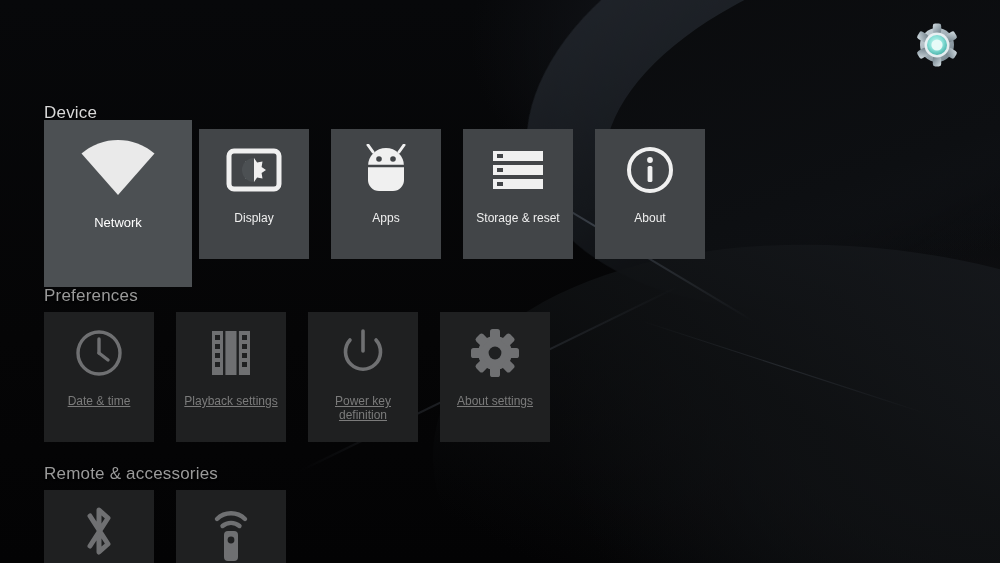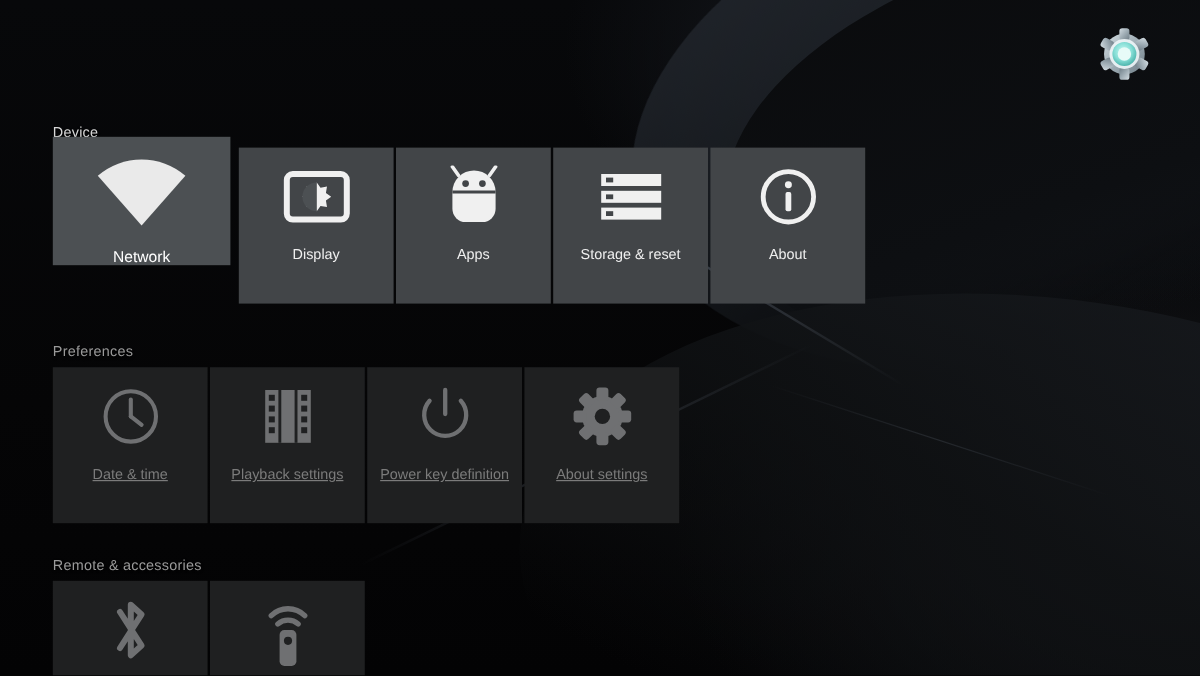--- a/index.html
+++ b/index.html
@@ -61,32 +61,32 @@
   }
 
   
   #brand-logo { position:absolute; right:38px; top:20px; width:50px; height:50px; }
 
   
   #content { position:absolute; left:0; top:0; width:1000px; height:563px; }
 
   .section { position:absolute; left:44px; }
   .section-label {
-    font-size:12px;
+    font-size:17px;
     color:#d8d8d8;
     letter-spacing:.2px;
     margin-bottom:6px;
     text-shadow:0 1px 2px rgba(0,0,0,.9);
   }
   .section-label.dim { color:#9a9a9a; }
   .row { display:flex; align-items:flex-start; }
 
   .tile {
-    width:129px; height:130px;
-    margin-right:2px;
+    width:110px; height:130px;
+    margin-right:22px;
     background:#2a2b2d;
     display:flex;
     flex-direction:column;
     align-items:center;
     justify-content:flex-start;
     position:relative;
   }
   .tile .tile-icon {
     height:82px;
     display:flex; align-items:center; justify-content:center;
@@ -101,21 +101,21 @@
   }
 
   
   .row-active .tile {
     background:#424548;
   }
   .row-active .tile .tile-label { color:#efefef; }
 
   
   .tile.focused {
-    width:148px; height:107px;
+    width:148px; height:167px;
     margin-top:-9px;
     margin-right:7px;
     background:#4c5053;
     z-index:5;
   }
   .tile.focused .tile-icon { height:96px; }
   .tile.focused .tile-label { font-size:13px; color:#ffffff; }
 
   
   .row-dim .tile { background:#1f2021; }

